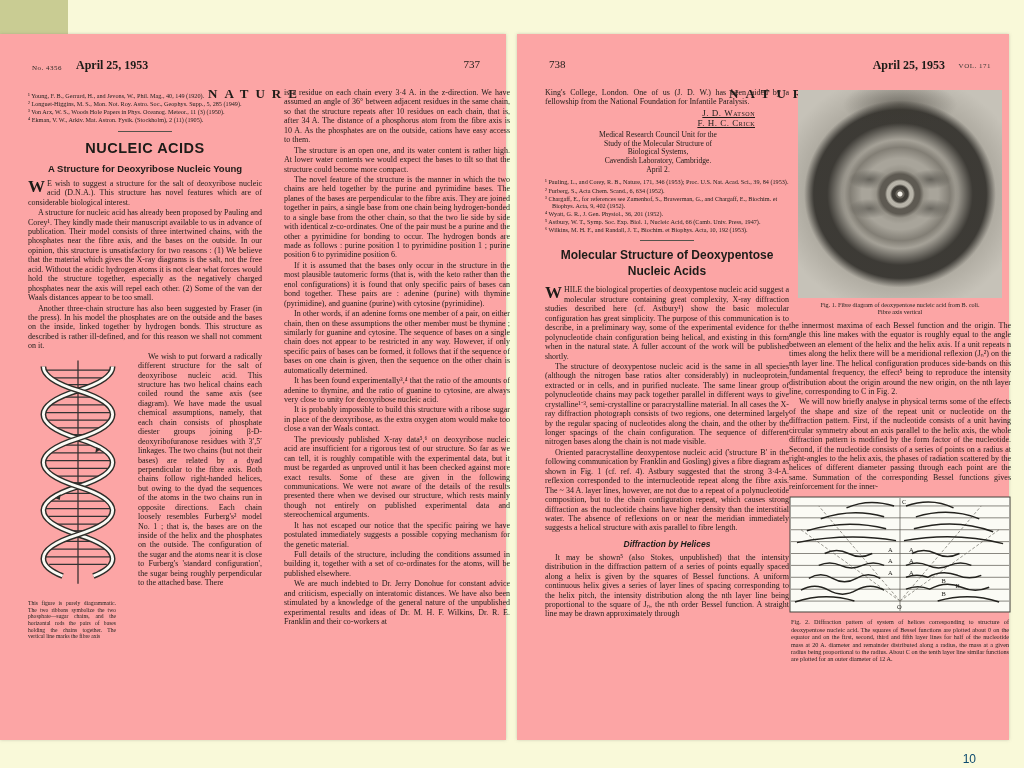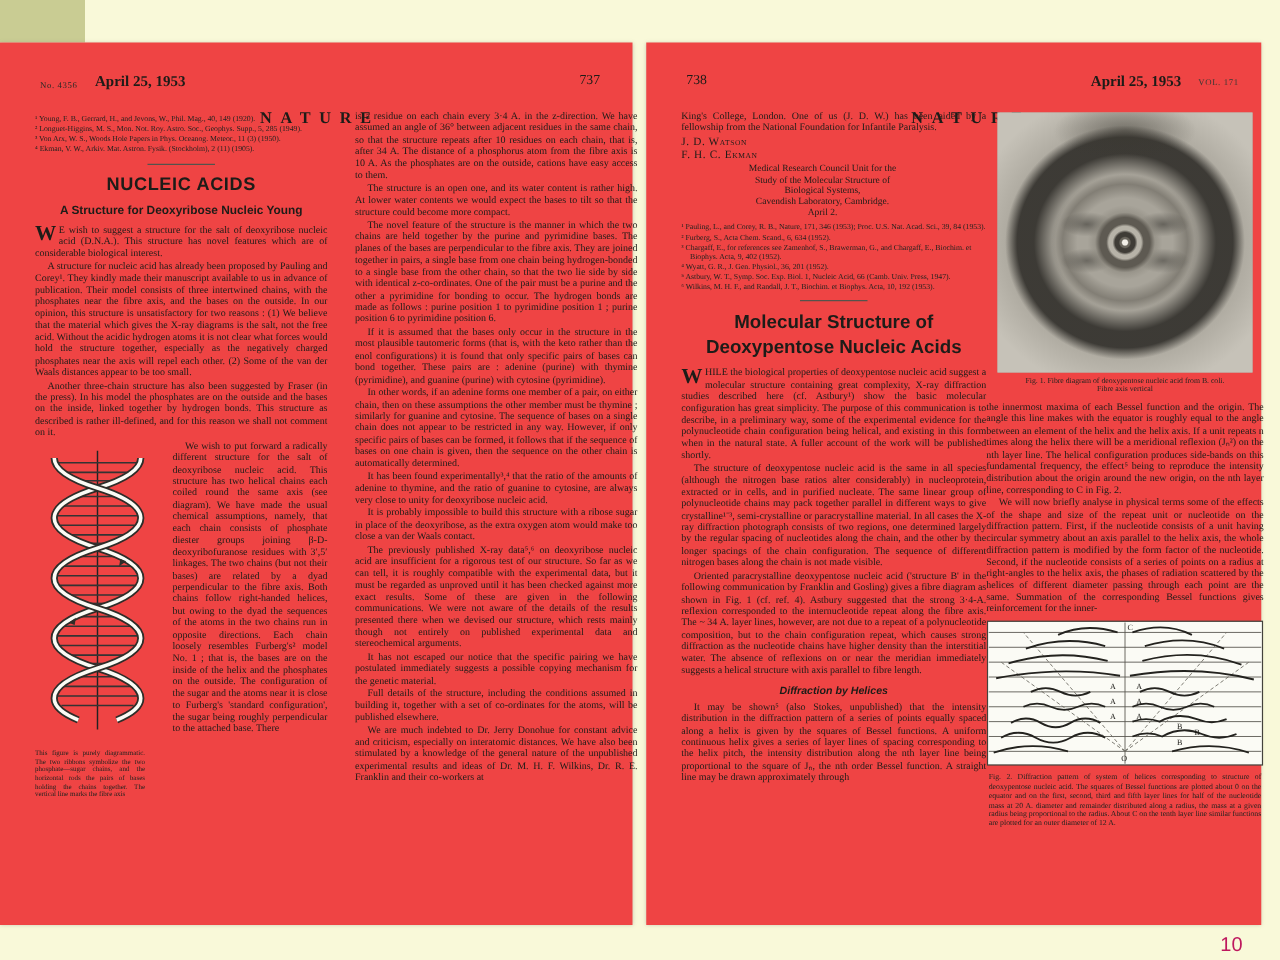--- a/index.html
+++ b/index.html
@@ -3,21 +3,21 @@
 <meta charset="utf-8">
 <style>
   html,body{margin:0;padding:0;}
   body{
     width:1024px;height:768px;position:relative;overflow:hidden;
     background:#f9f9d9;
     font-family:"Liberation Serif", serif;
   }
   .corner-square{position:absolute;left:0;top:0;width:68px;height:34px;background:#c9cc93;}
   .page{
-    position:absolute;top:34px;height:706px;background:#ef4444;
+    position:absolute;top:34px;height:706px;background:#fca5a5;
     color:#1d1c18;box-shadow:0 0 3px rgba(120,120,110,.35);
   }
   .page-left{left:0;width:506px;}
   .page-right{left:517px;width:492px;}
   .pg-header{position:absolute;top:24px;left:0;right:0;height:20px;}
   .hdr-issue{position:absolute;left:32px;top:6px;font-size:7px;letter-spacing:.5px;color:#2a2925;}
   .hdr-date{position:absolute;font-size:12px;font-weight:bold;}
   .hdr-journal{position:absolute;font-size:13px;font-weight:bold;letter-spacing:7px;margin-top:28px;}
   .hdr-page{position:absolute;font-size:11px;}
   .hdr-vol{position:absolute;font-size:7px;letter-spacing:.5px;color:#3a3934;}
@@ -35,28 +35,28 @@
   .divider{width:54px;border:none;border-top:1px solid #55534c;margin:7px auto 7px auto;}
   .article-title{
     font-family:"Liberation Sans", sans-serif;font-weight:600;
     font-size:14.5px;line-height:1.25;text-align:center;letter-spacing:.5px;margin:2px 0 6px 0;
   }
   .article-subtitle{
     font-family:"Liberation Sans", sans-serif;font-weight:bold;font-size:9.5px;
     text-align:center;margin:0 0 5px 0;
   }
   .section-title{
-    font-family:"Liberation Sans", sans-serif;font-weight:bold;font-size:15px;line-height:1.3;
+    font-family:"Liberation Sans", sans-serif;font-weight:bold;font-size:12px;line-height:1.3;
     text-align:center;margin:2px 6px 6px 6px;
   }
   .subheading{
     font-family:"Liberation Sans", sans-serif;font-weight:bold;font-size:8.5px;
     text-align:center;margin:6px 0 4px 0;font-style:italic;
   }
-  .sig{font-variant:small-caps;font-size:9px;text-align:left;padding-right:34px;letter-spacing:.5px;}
+  .sig{font-variant:small-caps;font-size:9px;text-align:right;padding-right:34px;letter-spacing:.5px;text-decoration:underline;}
   .affil{font-size:7.6px;line-height:1.14;text-align:center;margin:2px 18px 3px 0;}
   .affil div{text-align:center;}
   .helix-fig{float:left;width:104px;margin:4px 6px 0 0;}
   .fig-caption-small{font-size:5.6px;line-height:1.18;text-align:justify;width:88px;margin-top:2px;color:#24231f;}
   .xray{
     width:204px;height:208px;margin:2px auto 3px auto;
     background:
       radial-gradient(ellipse 40% 16% at 50% 7%, rgba(58,55,48,.5), rgba(58,55,48,0) 70%),
       radial-gradient(circle at 50% 50%, #f2efe7 0 2px, #6b675e 3px 4px, #3f3c36 5px 8px, #b7b3a8 10px 13px, #5e5a52 15px 20px, rgba(140,136,126,.55) 24px, rgba(170,166,156,0) 30px),
       radial-gradient(ellipse 30px 14px at 35% 43%, rgba(48,46,41,.55), rgba(48,46,41,0) 70%),
@@ -64,22 +64,22 @@
       radial-gradient(ellipse 30px 14px at 35% 57%, rgba(48,46,41,.5), rgba(48,46,41,0) 70%),
       radial-gradient(ellipse 30px 14px at 65% 57%, rgba(48,46,41,.5), rgba(48,46,41,0) 70%),
       radial-gradient(ellipse 36% 33% at 50% 50%, rgba(0,0,0,0) 52%, rgba(84,80,72,.45) 68%, rgba(84,80,72,0) 80%),
       radial-gradient(ellipse 47% 45% at 50% 50%, rgba(0,0,0,0) 58%, rgba(42,40,36,.85) 76% 90%, rgba(42,40,36,.25) 97%, rgba(42,40,36,0)),
       radial-gradient(ellipse 62% 58% at 50% 50%, #a8a49a 68%, #c6c2b8 100%);
     background-color:#aeaaa0;
   }
   .fig1-cap{font-size:6.2px;line-height:1.2;text-align:center;margin:0 4px 5px 4px;color:#24231f;}
   .fig2-cap{font-size:6.2px;line-height:1.2;text-align:justify;margin:3px 2px 0 2px;color:#24231f;}
   .slide-number{
-    position:absolute;right:30px;bottom:2px;font-family:"Liberation Sans", sans-serif;
-    font-size:16px;color:#be185d;
+    position:absolute;right:48px;bottom:2px;font-family:"Liberation Sans", sans-serif;
+    font-size:12px;color:#0c4a6e;
   }
   svg text{font-family:"Liberation Serif", serif;}
 </style>
 </head>
 <body>
 
 <div class="corner-square"></div>
 
 <div class="page page-left">
   <div class="pg-header">
@@ -170,21 +170,21 @@
   <div class="pg-header">
     <span class="hdr-page" style="left:32px;top:1;">738</span>
     <span class="hdr-journal" style="left:212px;top:0;">NATURE</span>
     <span class="hdr-date" style="right:64px;top:0;">April 25, 1953</span>
     <span class="hdr-vol" style="right:18px;top:4px;">VOL. 171</span>
   </div>
 
   <div class="col" style="left:28px;width:244px;">
     <p class="noind">King's College, London. One of us (J. D. W.) has been aided by a fellowship from the National Foundation for Infantile Paralysis.</p>
     <div class="sig">J. D. Watson</div>
-    <div class="sig">F. H. C. Ekman</div>
+    <div class="sig">F. H. C. Crick</div>
     <div class="affil">
       <div>Medical Research Council Unit for the</div>
       <div>Study of the Molecular Structure of</div>
       <div>Biological Systems,</div>
       <div>Cavendish Laboratory, Cambridge.</div>
       <div>April 2.</div>
     </div>
     <div class="refs">
       <div class="ref">¹ Pauling, L., and Corey, R. B., Nature, 171, 346 (1953); Proc. U.S. Nat. Acad. Sci., 39, 84 (1953).</div>
       <div class="ref">² Furberg, S., Acta Chem. Scand., 6, 634 (1952).</div>

